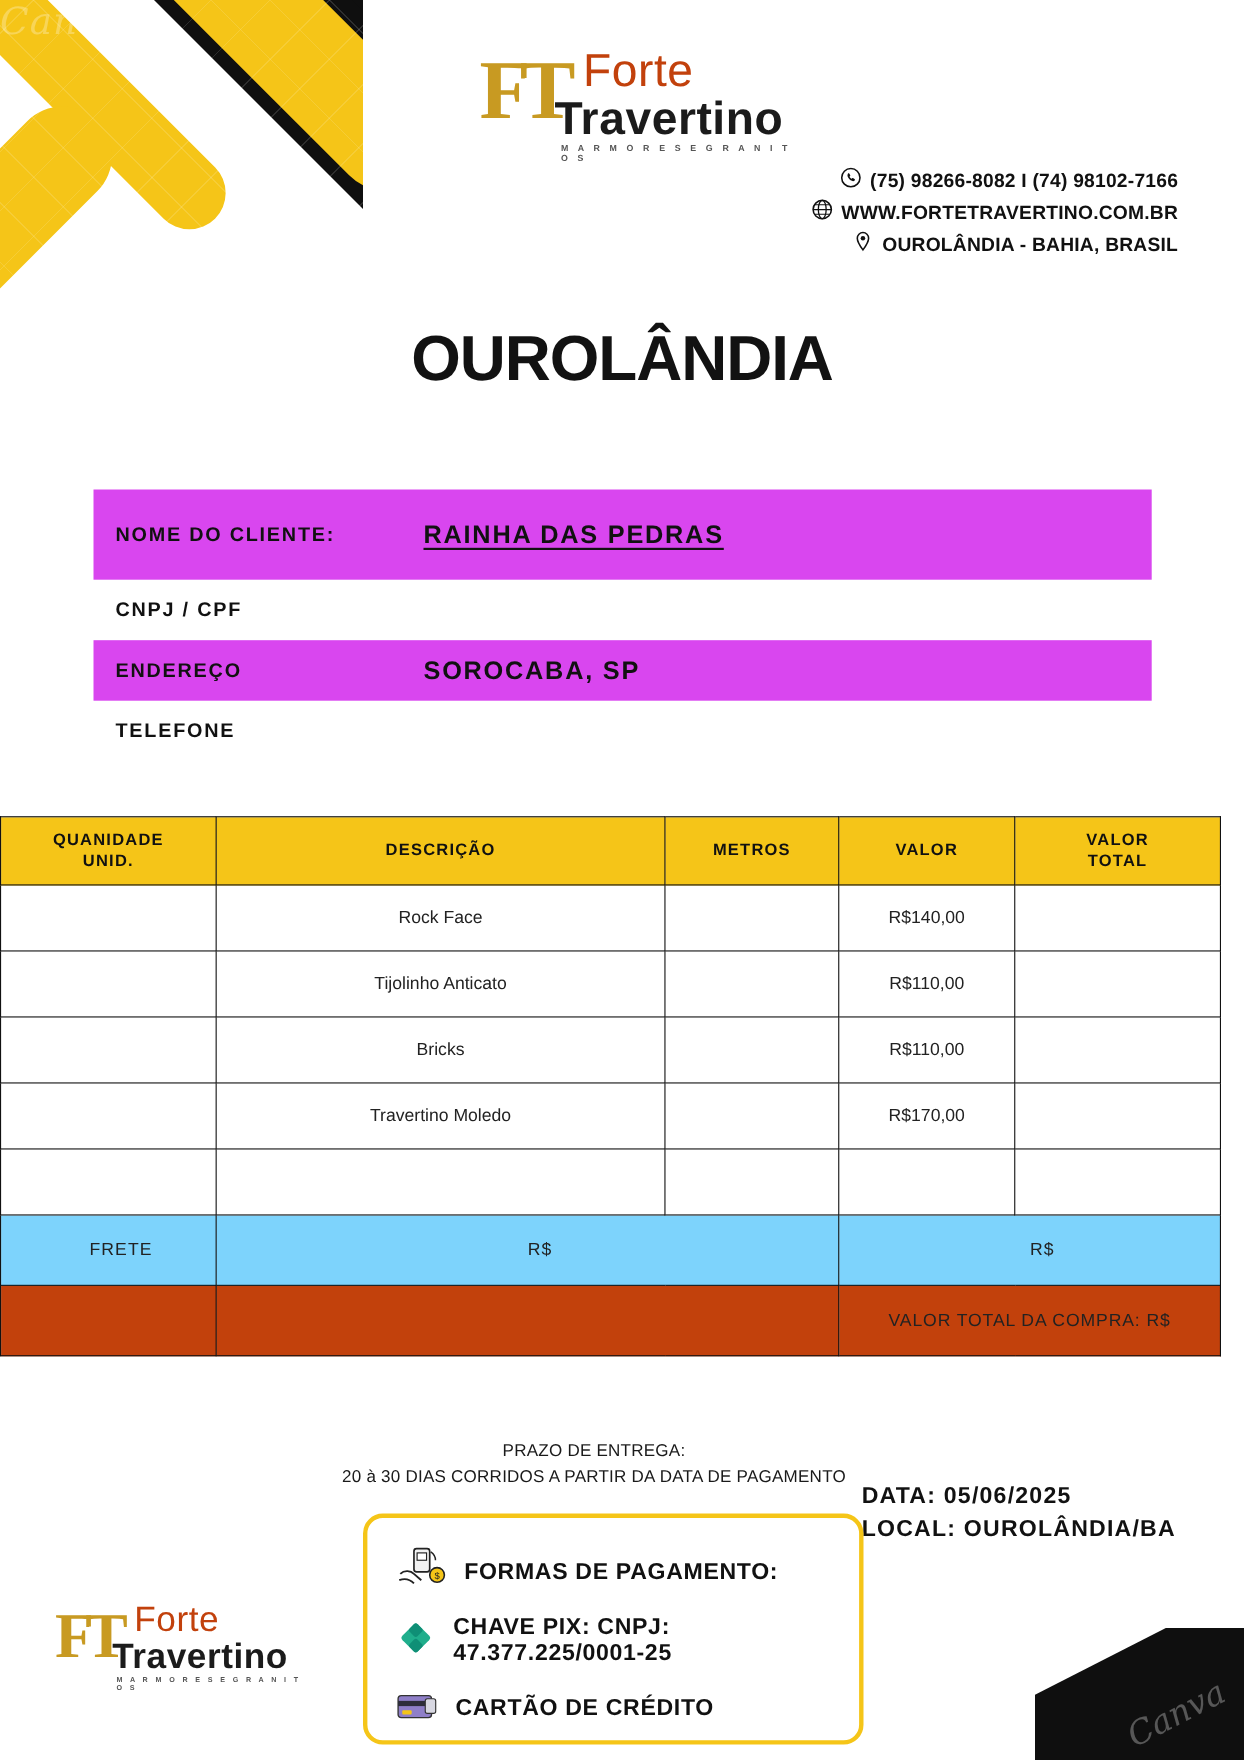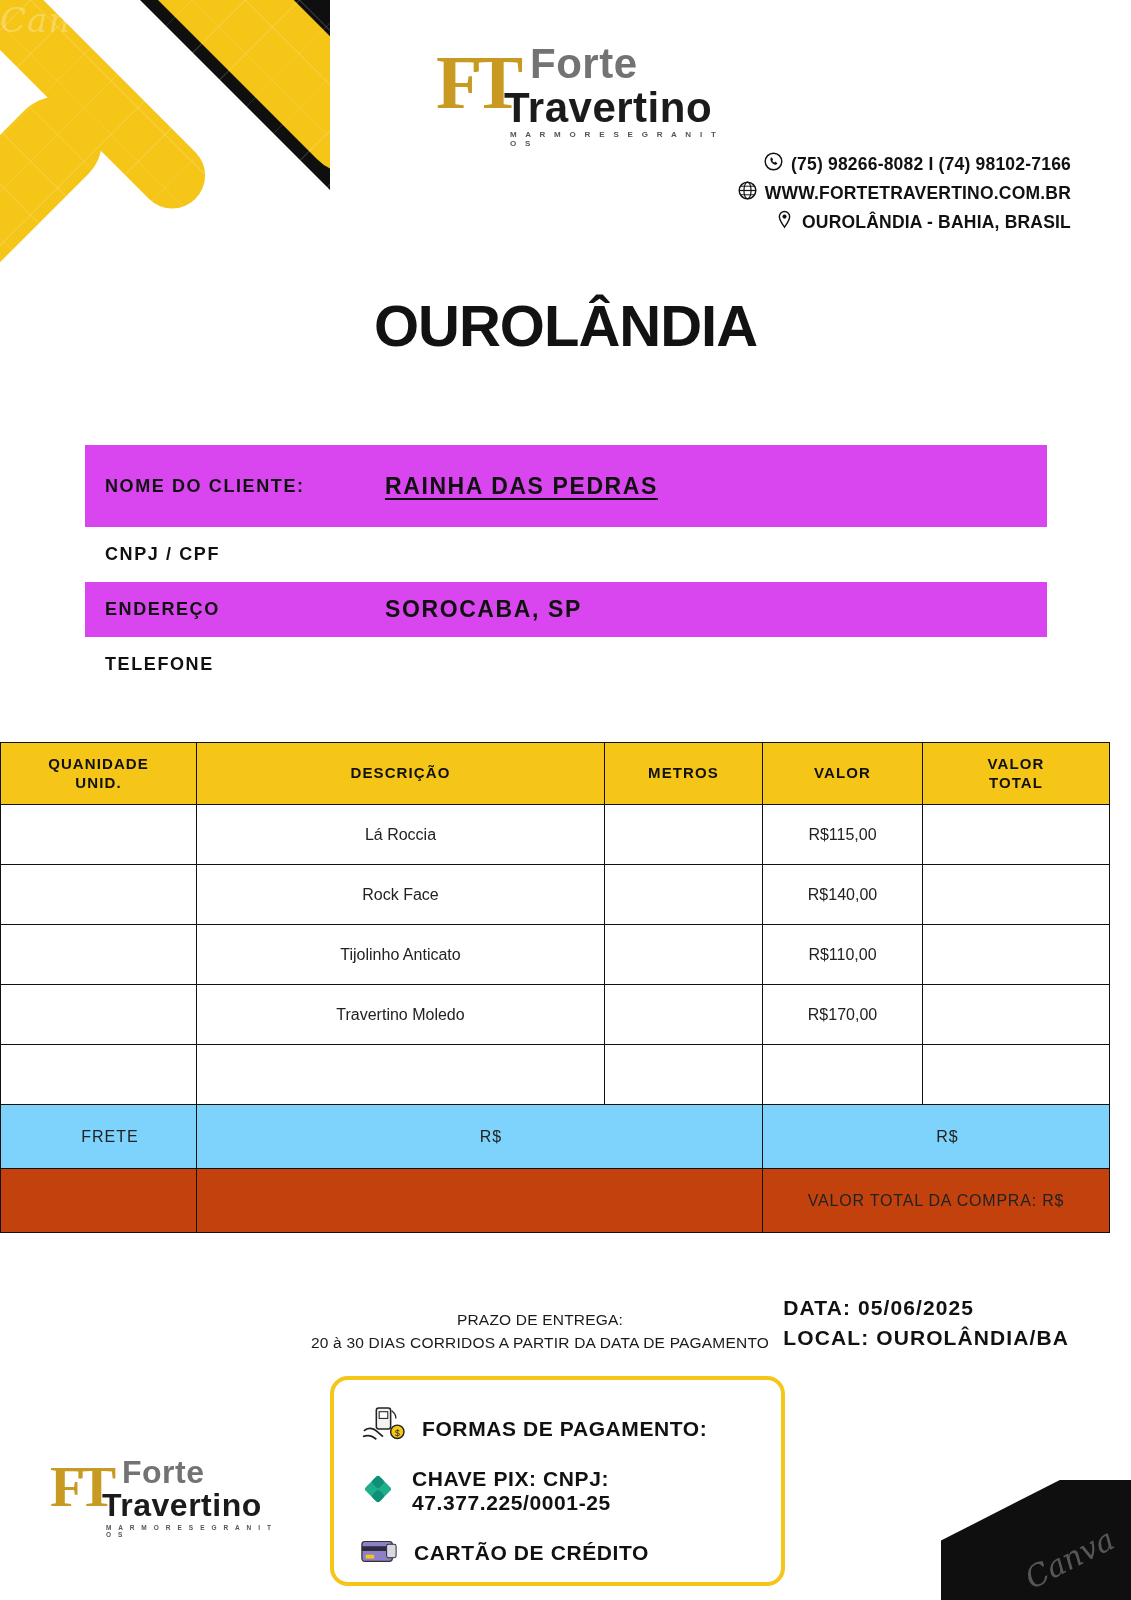--- a/index.html
+++ b/index.html
@@ -86,21 +86,21 @@
     font-family: "Liberation Serif", serif;
     font-size: 76px;
     font-weight: bold;
     color: #c89a22;
     letter-spacing: -10px;
     line-height: 80px;
   }
   .logo-word1 {
     position: absolute; left: 94px; top: 2px;
     font-family: "Liberation Sans", sans-serif;
-    font-size: 42px; font-weight: 700; color: #737373;
+    font-size: 42px; font-weight: 400; color: #c2410c;
     letter-spacing: 0.5px;
   }
   .logo-word2 {
     position: absolute; left: 68px; top: 46px;
     font-family: "Liberation Sans", sans-serif;
     font-size: 42px; font-weight: 600; color: #1b1b1b;
     letter-spacing: 0.5px;
   }
   .logo-sub {
     position: absolute; left: 74px; top: 92px;
@@ -225,21 +225,21 @@
     width: 480px;
     text-align: center;
     font-size: 15.5px;
     color: #1a1a1a;
     line-height: 1.5;
     z-index: 3;
     letter-spacing: 0.2px;
   }
   .datebox {
     position: absolute;
-    right: 62px; top: 1296px;
+    right: 62px; top: 1348px;
     text-align: left;
     z-index: 3;
   }
   .datebox div {
     font-size: 21px;
     font-weight: bold;
     letter-spacing: 1.1px;
     color: #111;
     margin-bottom: 6px;
   }
@@ -363,35 +363,35 @@
       <th class="col-val">VALOR</th>
       <th class="col-tot">
         <div>VALOR</div>
         <div>TOTAL</div>
       </th>
     </tr>
   </thead>
   <tbody>
     <tr>
       <td></td>
-      <td>Lá Roccia</td>
-      <td></td>
-      <td>R$115,00</td>
-      <td></td>
-    </tr>
-    <tr>
-      <td></td>
       <td>Rock Face</td>
       <td></td>
       <td>R$140,00</td>
       <td></td>
     </tr>
     <tr>
       <td></td>
       <td>Tijolinho Anticato</td>
+      <td></td>
+      <td>R$110,00</td>
+      <td></td>
+    </tr>
+    <tr>
+      <td></td>
+      <td>Bricks</td>
       <td></td>
       <td>R$110,00</td>
       <td></td>
     </tr>
     <tr>
       <td></td>
       <td>Travertino Moledo</td>
       <td></td>
       <td>R$170,00</td>
       <td></td>

